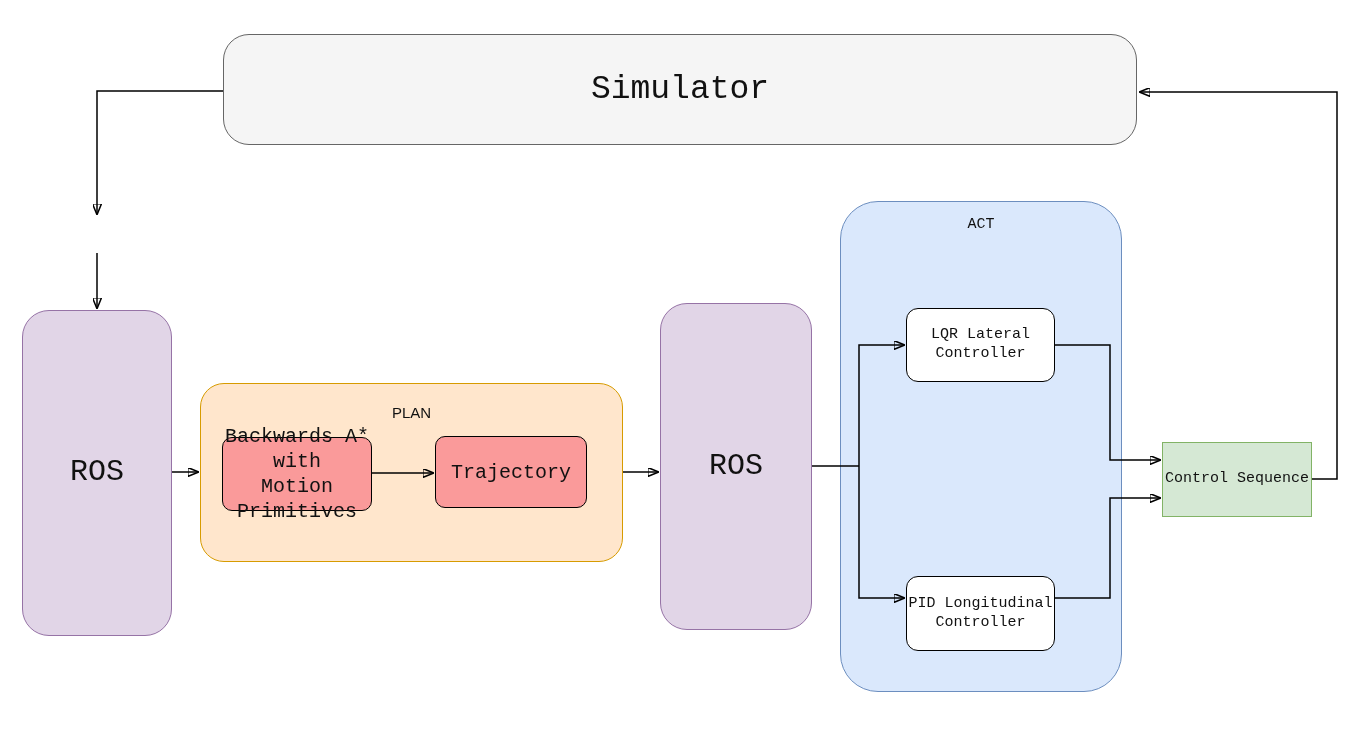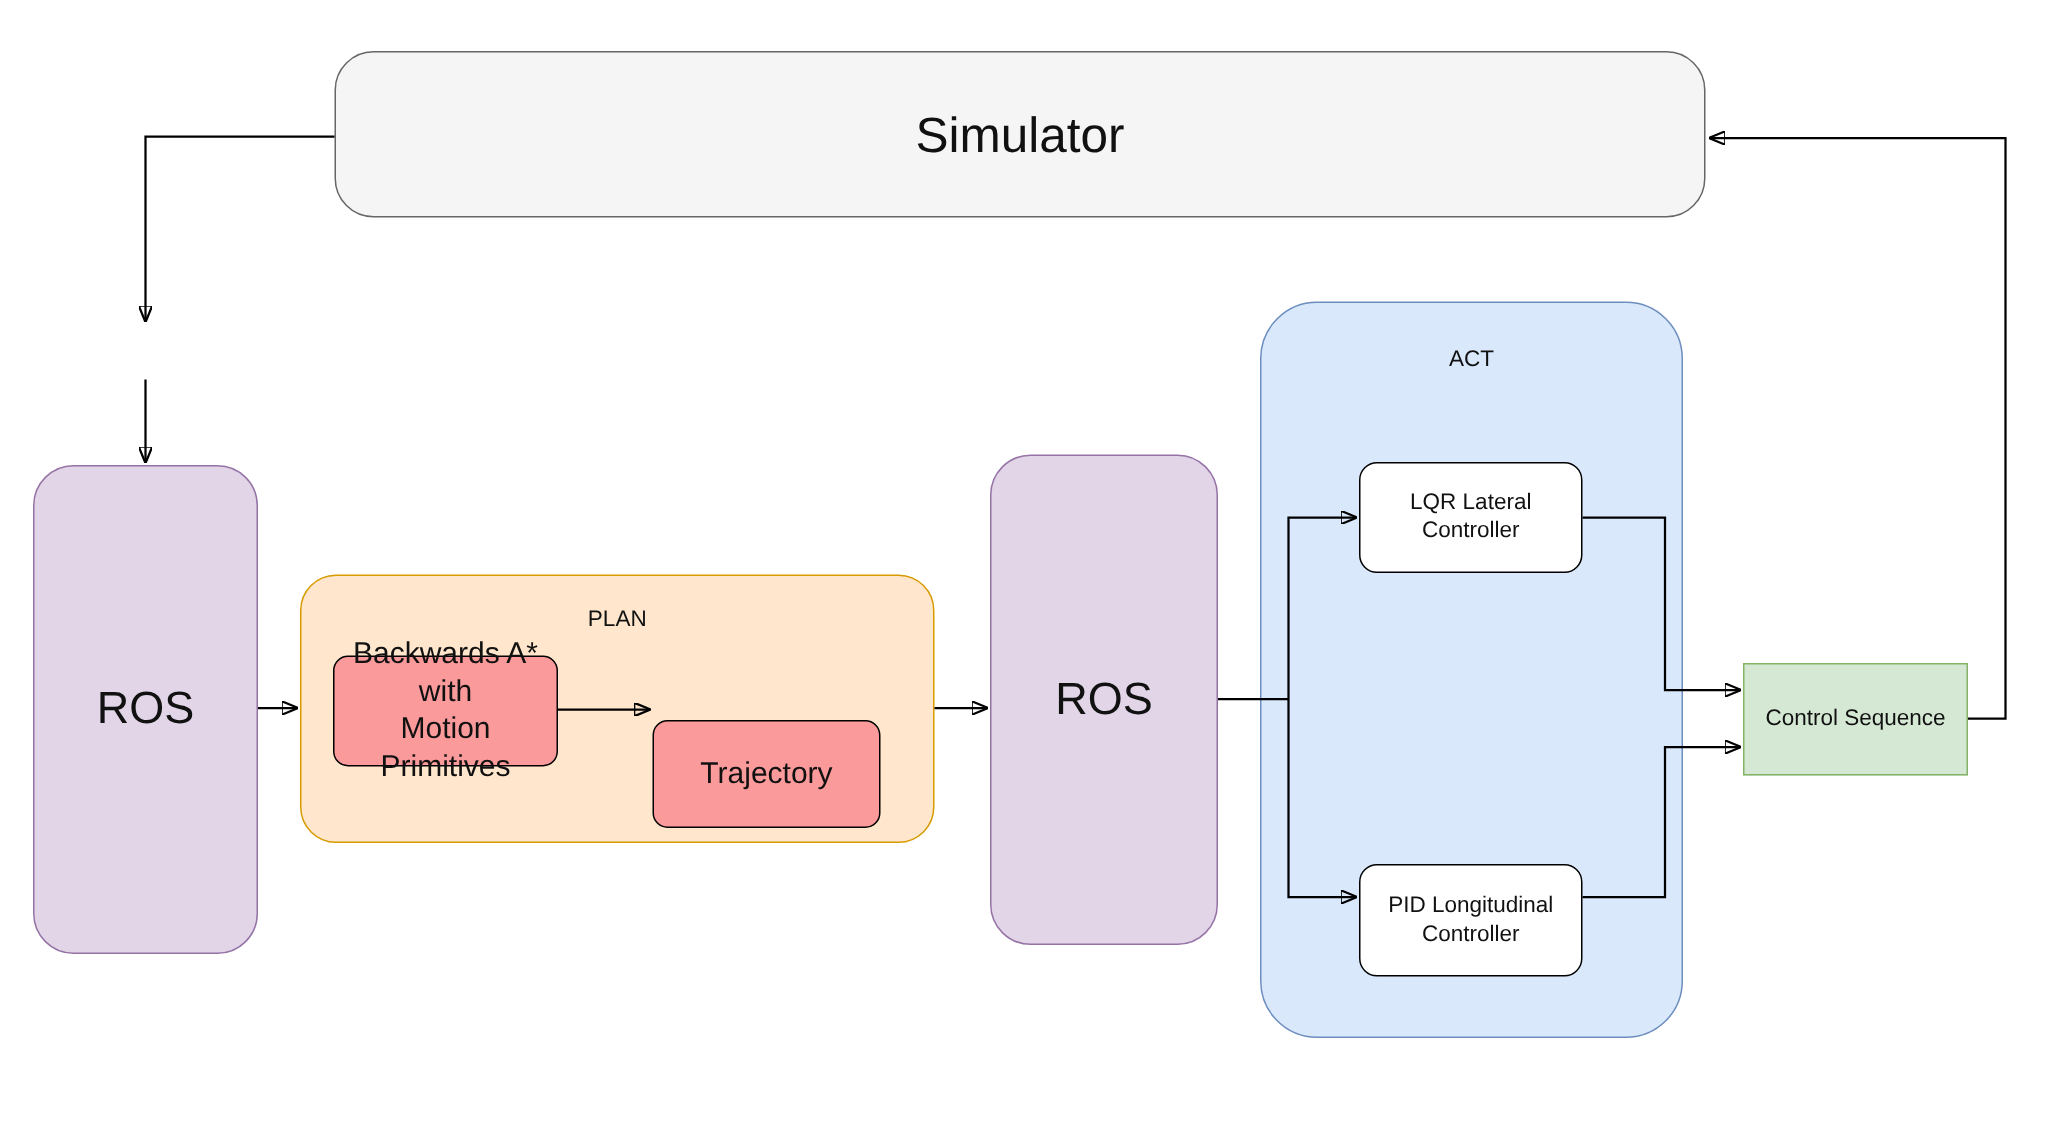--- a/index.html
+++ b/index.html
@@ -12,21 +12,21 @@
     --white-fill:#ffffff; --black-stroke:#000000;
     --connector:#000000; --text:#111111;
   }
   html,body{margin:0;padding:0;background:#ffffff;}
   body{font-family:"Liberation Sans",sans-serif;color:var(--text);}
   #canvas{position:relative;width:1363px;height:754px;background:#ffffff;overflow:hidden;}
 
   .node{
     position:absolute;box-sizing:border-box;
     display:flex;align-items:center;justify-content:center;
-    text-align:center;white-space:pre-line;line-height:1.25;
+    text-align:center;white-space:pre-line;line-height:1.25;font-family:Liberation Mono, monospace;
   }
   .container-box{position:absolute;box-sizing:border-box;text-align:center;z-index:1;}
   .container-label{font-size:15px;color:var(--text);}
   .inner{z-index:2;}
 
   .simulator{left:223px;top:34px;width:914px;height:111px;
     background:var(--gray-fill);border:1px solid var(--gray-stroke);
     border-radius:26px;font-size:33px;z-index:2;}
   .map-info{left:22px;top:216px;width:151px;height:37px;
     background:var(--gray-fill);border:1px solid var(--gray-stroke);
@@ -34,26 +34,26 @@
   .ros{background:var(--purple-fill);border:1px solid var(--purple-stroke);
     border-radius:27px;font-size:30px;z-index:2;}
   .ros-left{left:22px;top:310px;width:150px;height:326px;}
   .ros-right{left:660px;top:303px;width:152px;height:327px;}
 
   .plan{left:200px;top:383px;width:423px;height:179px;
     background:var(--orange-fill);border:1px solid var(--orange-stroke);
     border-radius:24px;padding-top:20px;}
   .act{left:840px;top:201px;width:282px;height:491px;
     background:var(--blue-fill);border:1px solid var(--blue-stroke);
-    border-radius:38px;padding-top:29px;}
+    border-radius:38px;padding-top:13px;font-family:Liberation Mono, monospace;}
 
   .red-box{background:var(--red-fill);border:1.6px solid var(--red-stroke);
     border-radius:10px;font-size:20px;}
   .astar{left:222px;top:437px;width:150px;height:74px;}
-  .trajectory{left:435px;top:436px;width:152px;height:72px;margin-top:44px;}
+  .trajectory{left:435px;top:436px;width:152px;height:72px;}
 
   .white-box{background:var(--white-fill);border:1.6px solid var(--black-stroke);
     border-radius:12px;font-size:15px;}
   .lqr{left:906px;top:308px;width:149px;height:74px;}
   .pid{left:906px;top:560px;width:149px;height:75px;margin-top:16px;}
 
   .control-seq{left:1162px;top:442px;width:150px;height:75px;
     background:var(--green-fill);border:1px solid var(--green-stroke);
     border-radius:0;font-size:15px;z-index:2;}
 

